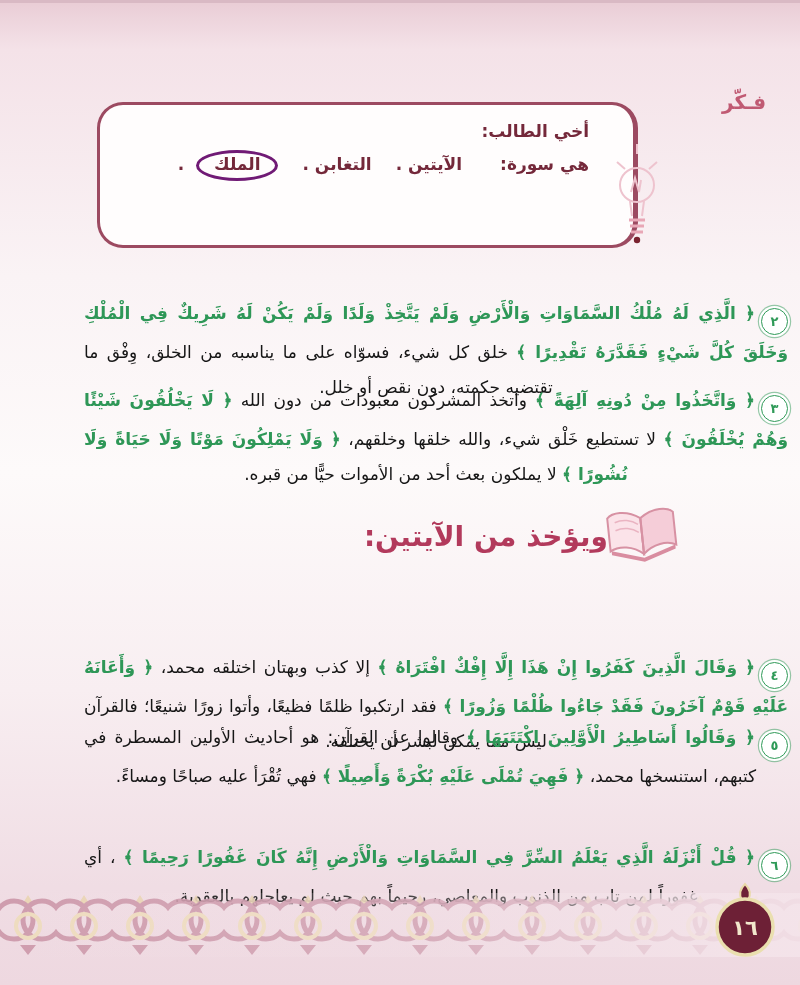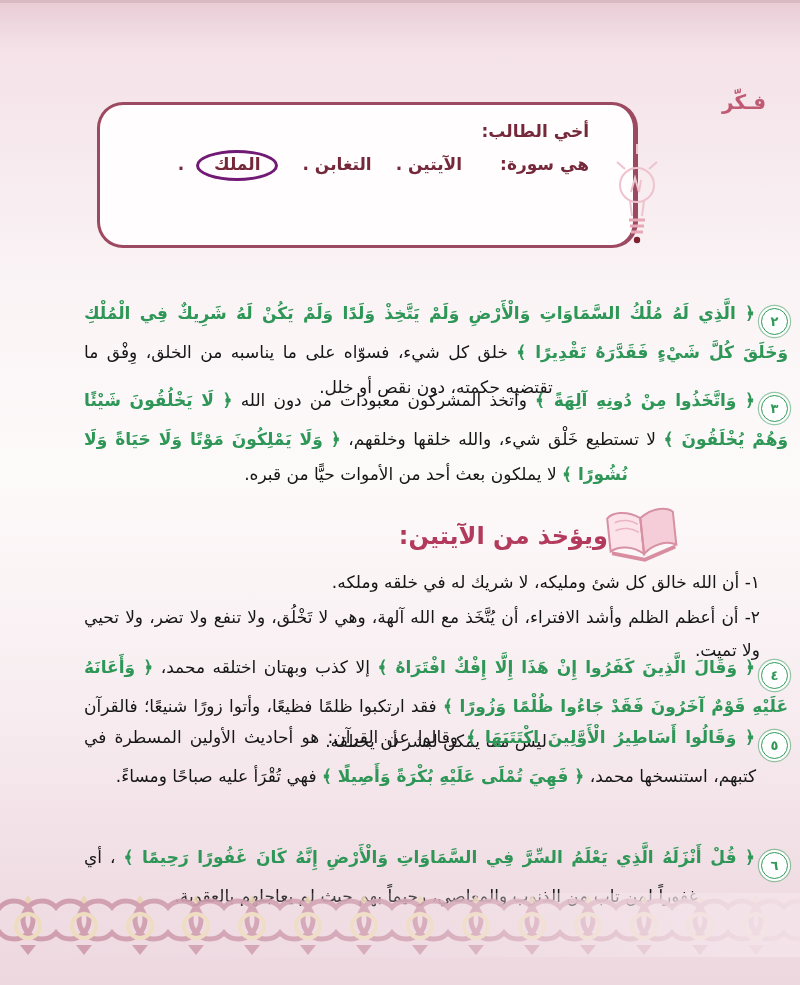--- a/index.html
+++ b/index.html
@@ -36,21 +36,21 @@
     border:1.5px solid #2f9a58;border-radius:50%;color:#2f9a58;font-size:13px;font-weight:bold;
     vertical-align:-7px;margin-left:6px;
     box-shadow:0 0 0 2px #ffffff,0 0 0 3.2px rgba(47,154,88,.5);
     background:#fff;
   }
   .quran{color:#2e9757;font-weight:bold;}
   .tafsir{color:#161616;}
 
   
   .benefits-header{position:absolute;top:504px;right:118px;display:flex;align-items:center;z-index:1;}
-  .benefits-title{color:#b23a5c;font-size:24px;font-weight:bold;margin-right:-6px;}
+  .benefits-title{color:#b23a5c;font-size:28px;font-weight:bold;margin-right:-6px;}
   .benefits-list{
     position:absolute;top:566px;right:40px;left:84px;
     font-size:17px;line-height:33px;color:#161616;
     text-align:justify;text-align-last:right;
   }
   .benefit-item{margin-bottom:2px;}
 
   
   .band{position:absolute;top:893px;left:0;right:0;height:64px;}
   .page-badge{position:absolute;top:882px;right:22px;z-index:3;}
@@ -106,24 +106,20 @@
           <path d="M40 14 C26 4 12 6 7 11 L7 44 C16 39 30 41 40 50 Z" fill="#fbe3e9" stroke="#d791a3" stroke-width="2"></path>
           <path d="M40 14 C54 4 68 6 73 11 L73 44 C64 39 50 41 40 50 Z" fill="#f5cdd8" stroke="#d791a3" stroke-width="2"></path>
           <path d="M40 14 L40 50" stroke="#d791a3" stroke-width="2"></path>
           <path d="M14 16 C22 13 31 15 37 20 M14 24 C22 21 31 23 37 28" stroke="#eab4c2" stroke-width="1.5" fill="none"></path>
         </g>
       </svg>
     </span>
     <span class="benefits-title">ويؤخذ من الآيتين:</span>
   </div>
 
-  <div class="benefits-list" id="benefits-holder">
-      <div class="benefit-item">١- أن الله خالق كل شئ ومليكه، لا شريك له في خلقه وملكه.</div>
-      <div class="benefit-item">٢- أن أعظم الظلم وأشد الافتراء، أن يُتَّخَذ مع الله آلهة، وهي لا تَخْلُق، ولا تنفع ولا تضر، ولا تحيي ولا تميت.</div>
-    </div>
 
   <div class="band">
     <svg width="800" height="64" viewBox="0 0 800 64">
       <defs>
         <pattern id="rings" width="56" height="64" patternUnits="userSpaceOnUse">
           <path d="M28 2 L33 10 L28 16 L23 10 Z" fill="#e9d4b1"></path>
           <circle cx="14" cy="27" r="19" fill="none" stroke="#cb96a8" stroke-width="5"></circle>
           <circle cx="42" cy="27" r="19" fill="none" stroke="#cb96a8" stroke-width="5"></circle>
           <circle cx="28" cy="33" r="12" fill="none" stroke="#eedcbb" stroke-width="4"></circle>
           <path d="M20 52 L28 62 L36 52 Z" fill="#cb96a8"></path>
@@ -133,13 +129,20 @@
           <stop offset="0.55" stop-color="#f4e4ea" stop-opacity="0.25"></stop>
           <stop offset="0.92" stop-color="#f4e4ea" stop-opacity="0.85"></stop>
           <stop offset="1" stop-color="#f4e4ea" stop-opacity="0.9"></stop>
         </linearGradient>
       </defs>
       <rect x="0" y="0" width="800" height="64" fill="url(#rings)" opacity="0.9"></rect>
       <rect x="0" y="0" width="800" height="64" fill="url(#fade)"></rect>
     </svg>
   </div>
 
+  <div class="page-badge">
+    <svg width="66" height="78" viewBox="0 0 66 78">
+      <path d="M33 2 Q41 10 36 18 L30 18 Q25 10 33 2 Z" fill="#6d2036" stroke="#e9d9a8" stroke-width="2"></path>
+      <circle cx="33" cy="45" r="28" fill="#6d2036" stroke="#eadfaf" stroke-width="3.5"></circle>
+      <text x="33" y="53" text-anchor="middle" font-family="DejaVu Sans, sans-serif" font-size="21" font-weight="bold" fill="#f2e7cc">١٦</text>
+    </svg>
+  </div>
 </div>
 
 </body></html>

